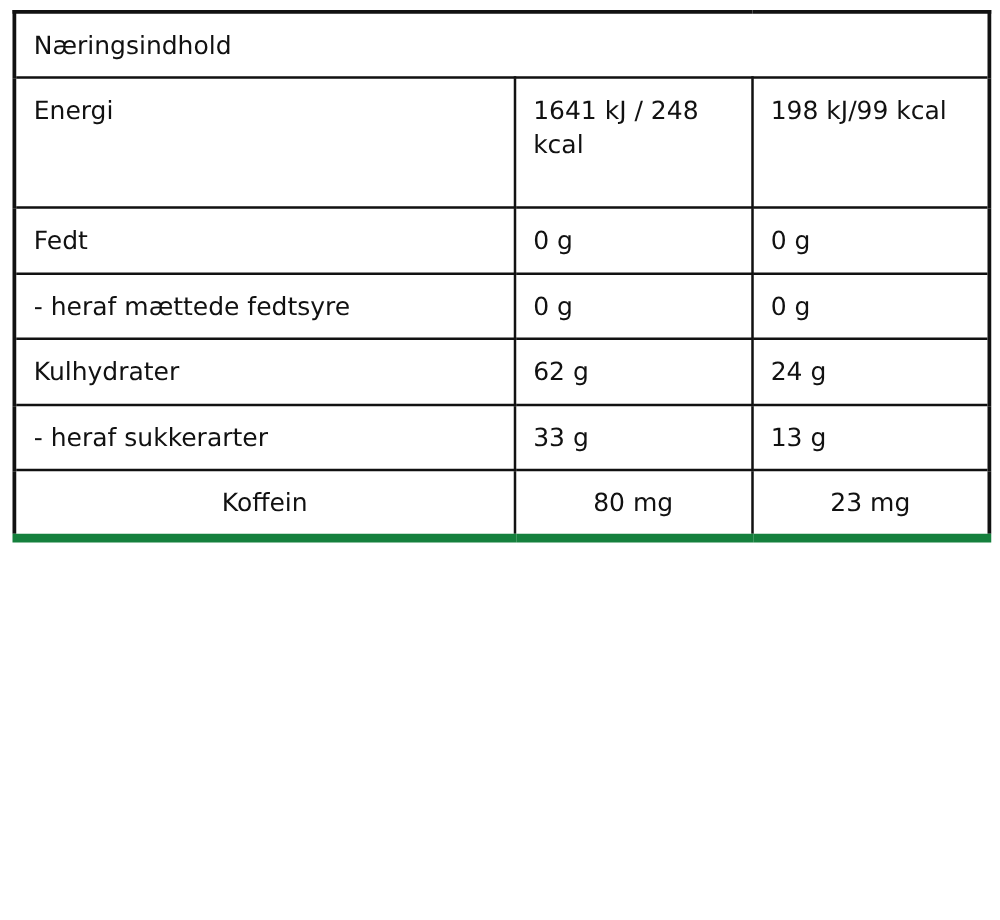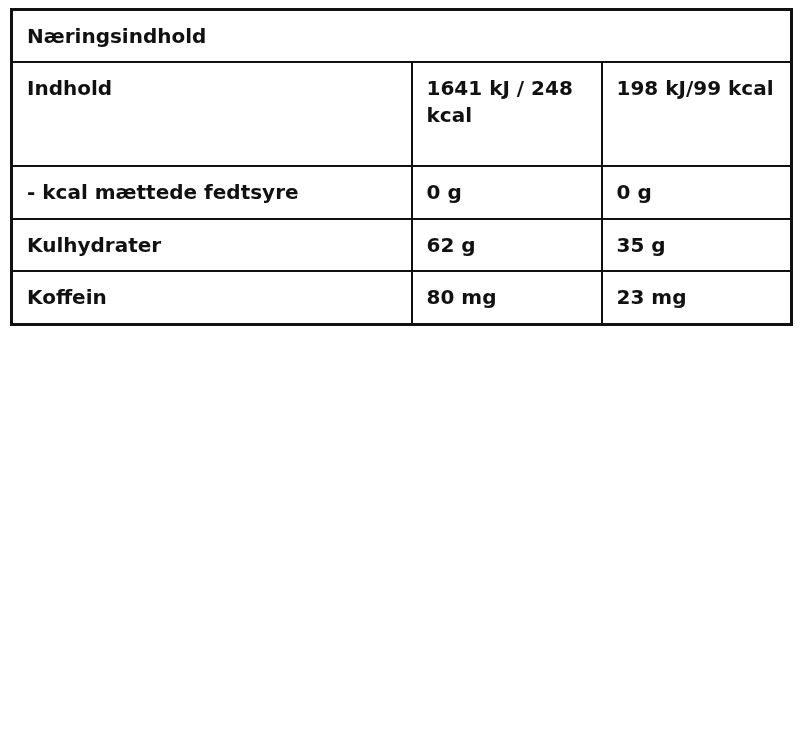--- a/index.html
+++ b/index.html
@@ -26,29 +26,30 @@
     width: 780px;
     table-layout: fixed;
     border: 3px solid #111111;
   }
   table.nutrition td {
     border: 2px solid #111111;
     vertical-align: top;
     padding: 12px 14px;
     font-size: 20px;
     line-height: 1.32;
-    font-weight: 700;
+    font-weight: 400;
     word-wrap: break-word;
   }
   
   table.nutrition tr:first-child td {
     border-top: 3px solid #111111;
   }
   table.nutrition tr:last-child td {
-    border-bottom: 1px solid #15803d;
+    border-bottom: 7px solid #15803d;
+    text-align: center;
   }
   table.nutrition td:first-child {
     border-left: 3px solid #111111;
   }
   table.nutrition td:last-child {
     border-right: 3px solid #111111;
   }
   .title-cell {
     font-weight: 700;
     font-size: 21px;
@@ -79,33 +80,43 @@
     <colgroup>
       <col class="col-label">
       <col class="col-v1">
       <col class="col-v2">
     </colgroup>
     <tbody>
       <tr>
         <td class="title-cell" colspan="3">Næringsindhold</td>
       </tr>
       <tr class="row-tall">
-        <td>Indhold</td>
+        <td>Energi</td>
         <td>1641 kJ / 248 kcal</td>
         <td>198 kJ/99 kcal</td>
       </tr>
       <tr>
-        <td>- kcal mættede fedtsyre</td>
+        <td>Fedt</td>
+        <td>0 g</td>
+        <td>0 g</td>
+      </tr>
+      <tr>
+        <td>- heraf mættede fedtsyre</td>
         <td>0 g</td>
         <td>0 g</td>
       </tr>
       <tr>
         <td>Kulhydrater</td>
         <td>62 g</td>
-        <td>35 g</td>
+        <td>24 g</td>
+      </tr>
+      <tr>
+        <td>- heraf sukkerarter</td>
+        <td>33 g</td>
+        <td>13 g</td>
       </tr>
       <tr>
         <td>Koffein</td>
         <td>80 mg</td>
         <td>23 mg</td>
       </tr>
     </tbody>
   </table>
 </div>
 

